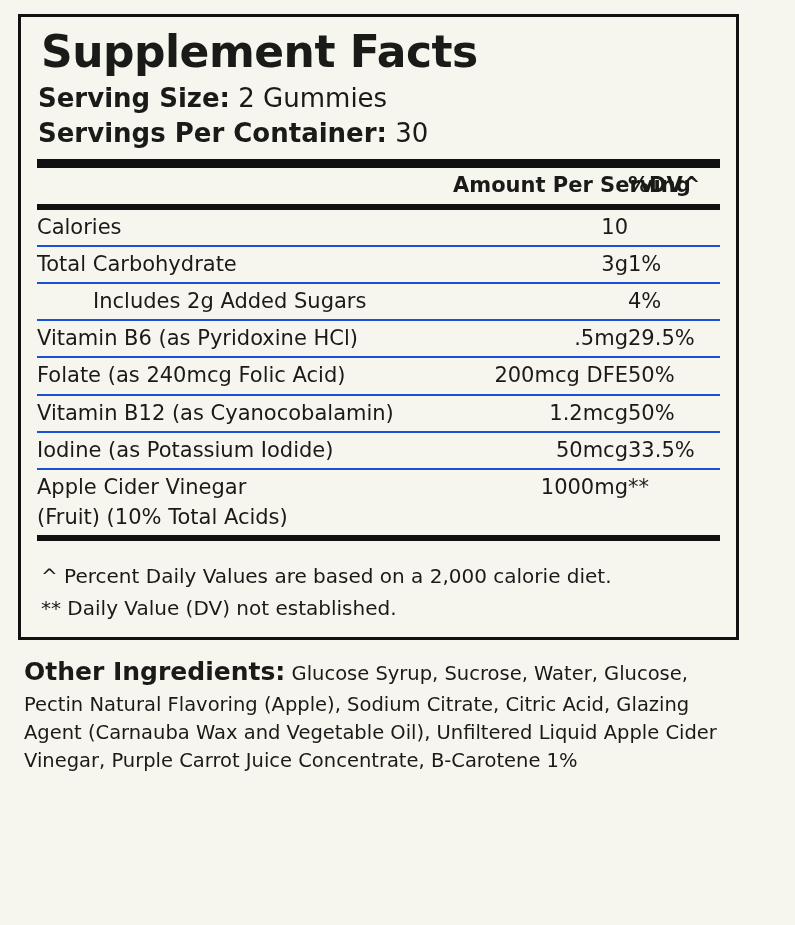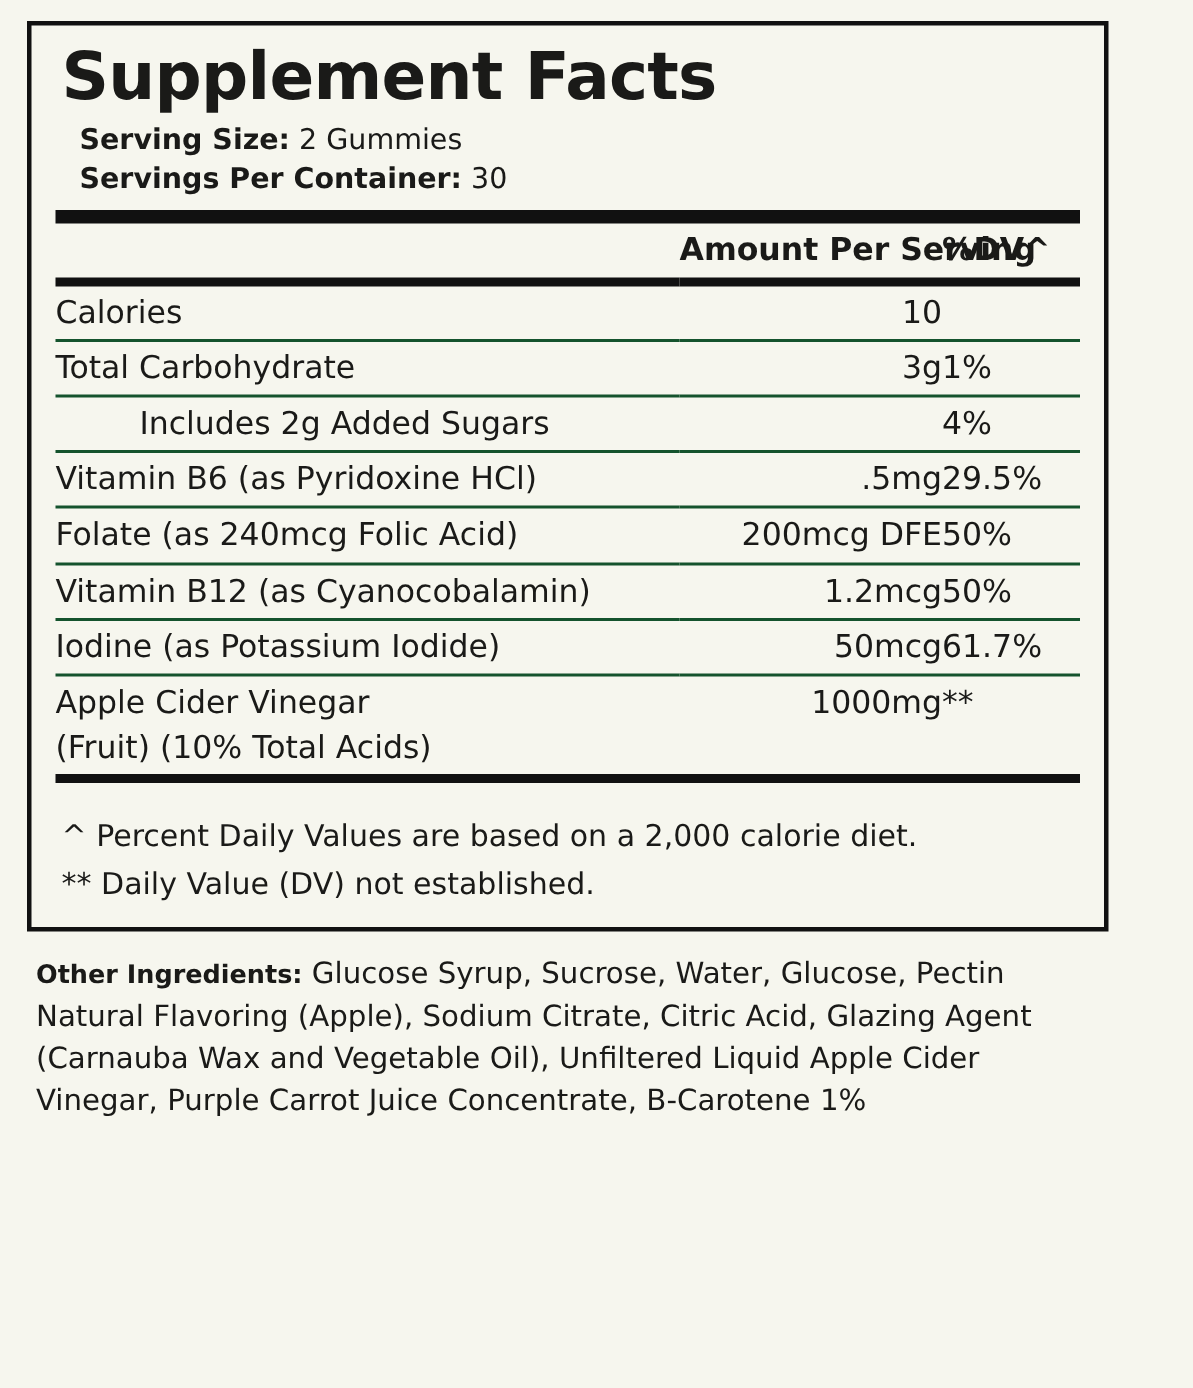--- a/index.html
+++ b/index.html
@@ -30,23 +30,23 @@
   }
   .sf-title {
     font-family: "DejaVu Sans", sans-serif;
     font-size: 44px;
     font-weight: bold;
     letter-spacing: -0.5px;
     line-height: 1.05;
     margin: 2px 0 6px 4px;
   }
   .serving-line {
-    font-size: 19px;
+    font-size: 26px;
     line-height: 1.35;
-    margin-left: 16px;
+    margin-left: 1px;
     white-space: nowrap;
   }
   .serving-line b {
     font-weight: bold;
   }
   .rule-thick {
     border-top: 9px solid #111;
     margin: 8px 0 0 0;
   }
   .rule-med {
@@ -85,21 +85,21 @@
   .hdr td {
     font-weight: bold;
     font-size: 19px;
     padding-bottom: 7px;
     padding-top: 7px;
   }
   .hdr td.nm { }
   .indent1 { padding-left: 30px !important; }
   .indent2 { padding-left: 56px !important; }
   tr.brd-thin > td {
-    border-top: 2px solid #14532d;
+    border-top: 2px solid #1d4ed8;
   }
   tr.brd-med > td {
     border-top: 6px solid #111;
   }
   tr.noborder > td {
     border-top: none;
     padding-top: 0;
   }
   .footnotes {
     font-size: 20px;
@@ -109,21 +109,21 @@
   }
   
   .other {
     margin: 14px 4px 0 6px;
     font-size: 19.5px;
     line-height: 1.45;
     text-align: left;
   }
   .other b {
     font-weight: bold;
-    font-size: 17px;
+    font-size: 25px;
   }
 </style>
 </head>
 <body>
 
 <div class="page">
 
   <div class="panel">
 
     <div class="sf-title">Supplement Facts</div>
@@ -181,21 +181,21 @@
 
         <tr class="brd-thin">
           <td class="nm">Vitamin B12 (as Cyanocobalamin)</td>
           <td class="amt">1.2mcg</td>
           <td class="dv">50%</td>
         </tr>
 
         <tr class="brd-thin">
           <td class="nm">Iodine (as Potassium Iodide)</td>
           <td class="amt">50mcg</td>
-          <td class="dv">61.7%</td>
+          <td class="dv">33.5%</td>
         </tr>
 
         <tr class="brd-thin">
           <td class="nm">Apple Cider Vinegar</td>
           <td class="amt">1000mg</td>
           <td class="dv">**</td>
         </tr>
 
         <tr class="noborder">
           <td class="nm">(Fruit) (10% Total Acids)</td>

